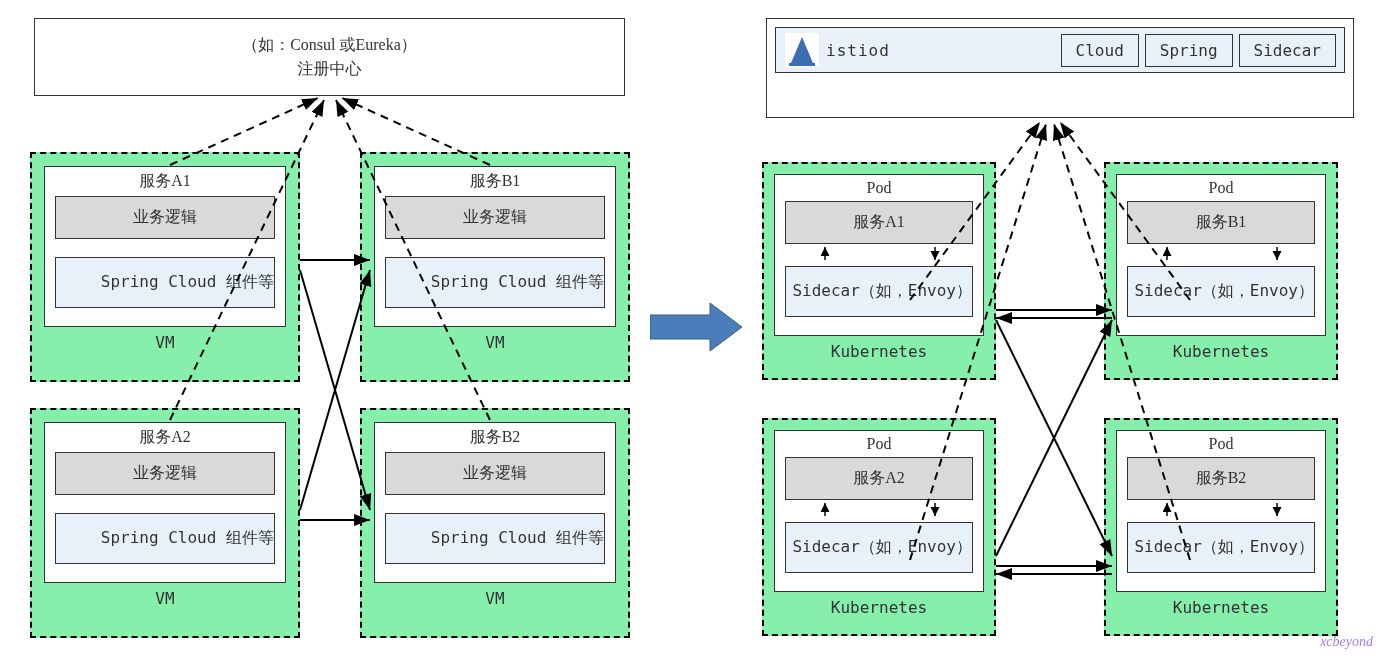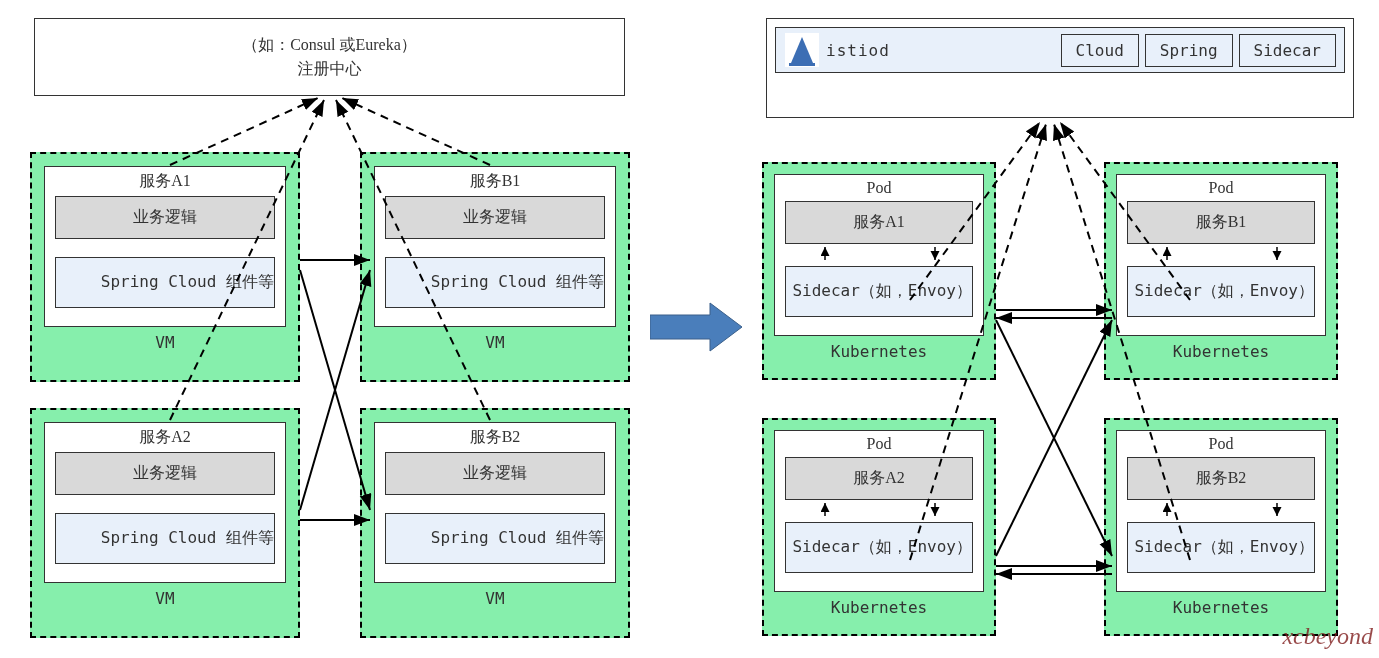--- a/index.html
+++ b/index.html
@@ -84,22 +84,22 @@
 
   
   .big-arrow svg { display: block; }
 
   .watermark {
     position: absolute;
     right: 6px;
     bottom: 8px;
     font-style: italic;
     font-family: cursive, serif;
-    font-size: 24px;
-    color: #7f1d1d;
+    font-size: 14px;
+    color: #8b5cf6;
     opacity: 0.8;
   }
   svg.connectors { position: absolute; left:0; top:0; pointer-events:none; }
 </style>
 </head>
 <body>
 
 <div class="abs registry-box" style="left:34px; top:18px; width:591px; height:78px;">
   <div>（如：Consul 或Eureka）</div>
   <div>注册中心</div>

